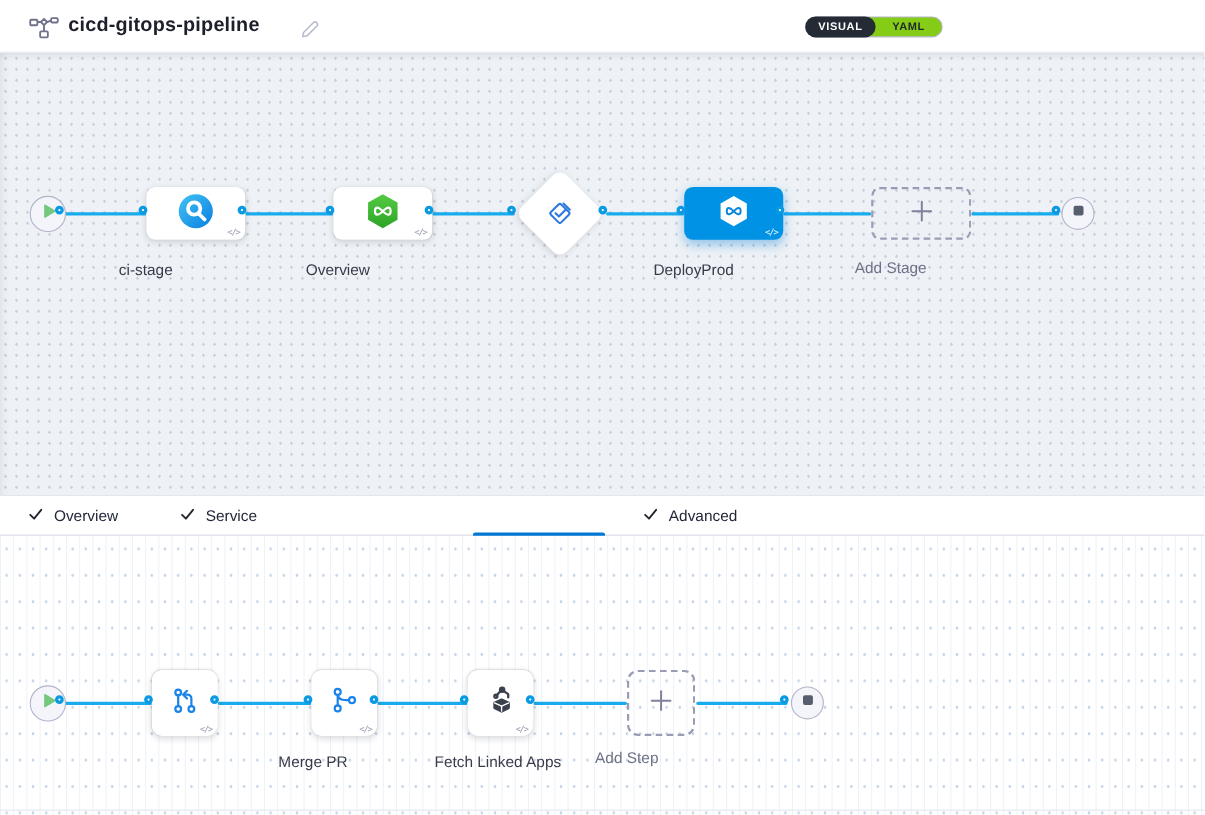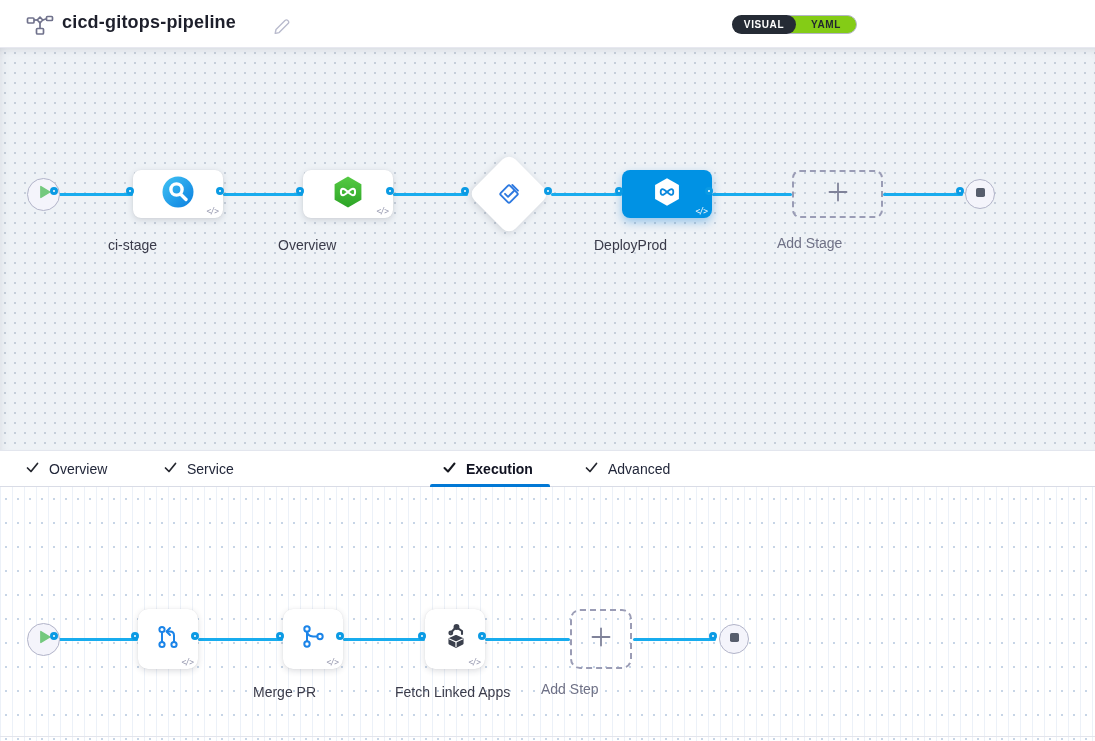--- a/index.html
+++ b/index.html
@@ -225,28 +225,20 @@
       <span>Overview</span>
     </div>
     <div class="tab" style="left:163px">
       <span>
         <svg width="15" height="15" viewBox="0 0 15 15">
             <polyline points="2.5,8 6,11.5 12.5,3.5" fill="none" stroke="#24262e" stroke-width="1.7" stroke-linecap="round" stroke-linejoin="round"></polyline>
           </svg>
       </span>
       <span>Service</span>
     </div>
-    <div class="tab active" style="left:442px">
-      <span>
-        <svg width="15" height="15" viewBox="0 0 15 15">
-            <polyline points="2.5,8 6,11.5 12.5,3.5" fill="none" stroke="#16181f" stroke-width="2" stroke-linecap="round" stroke-linejoin="round"></polyline>
-          </svg>
-      </span>
-      <span>Execution</span>
-    </div>
     <div class="tab" style="left:584px">
       <span>
         <svg width="15" height="15" viewBox="0 0 15 15">
             <polyline points="2.5,8 6,11.5 12.5,3.5" fill="none" stroke="#24262e" stroke-width="1.7" stroke-linecap="round" stroke-linejoin="round"></polyline>
           </svg>
       </span>
       <span>Advanced</span>
     </div>
     <div class="tab-underline"></div>
   </div>

